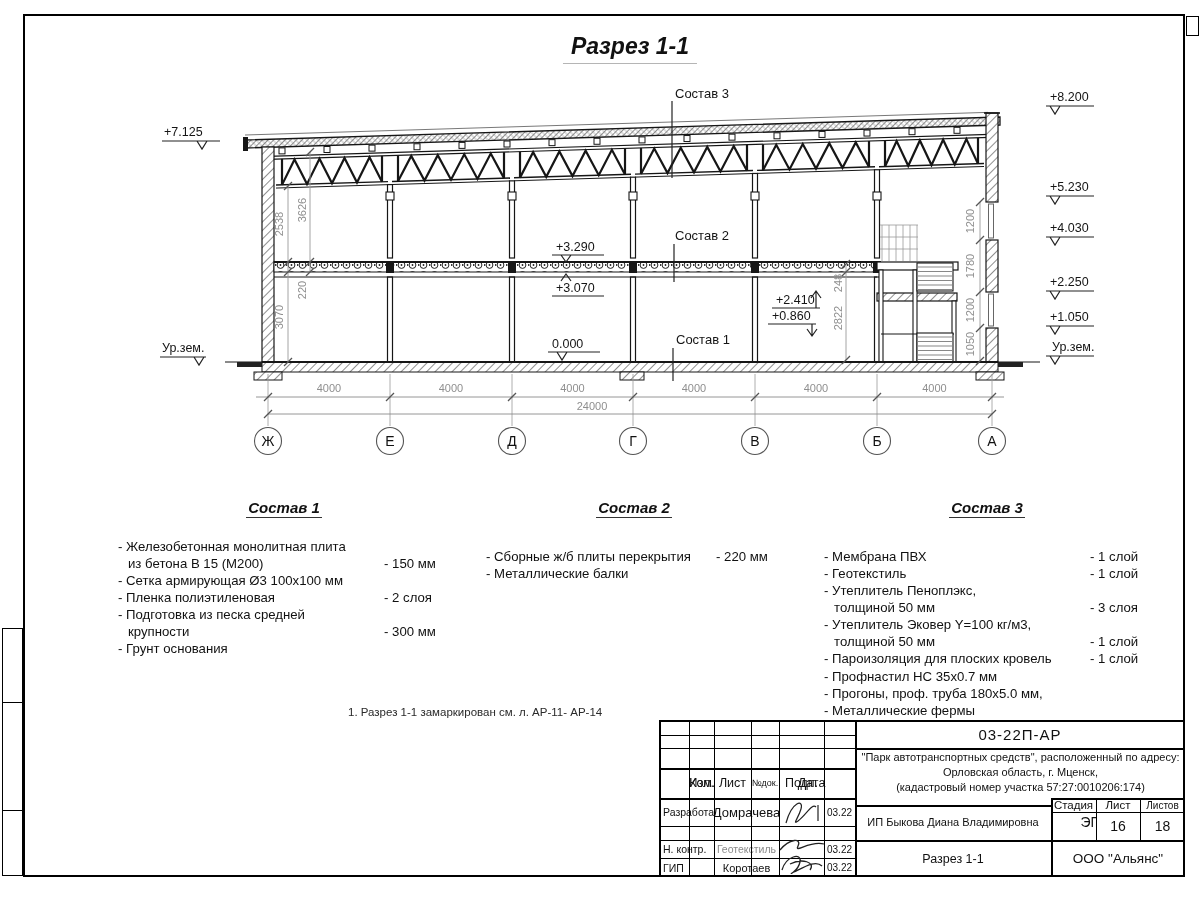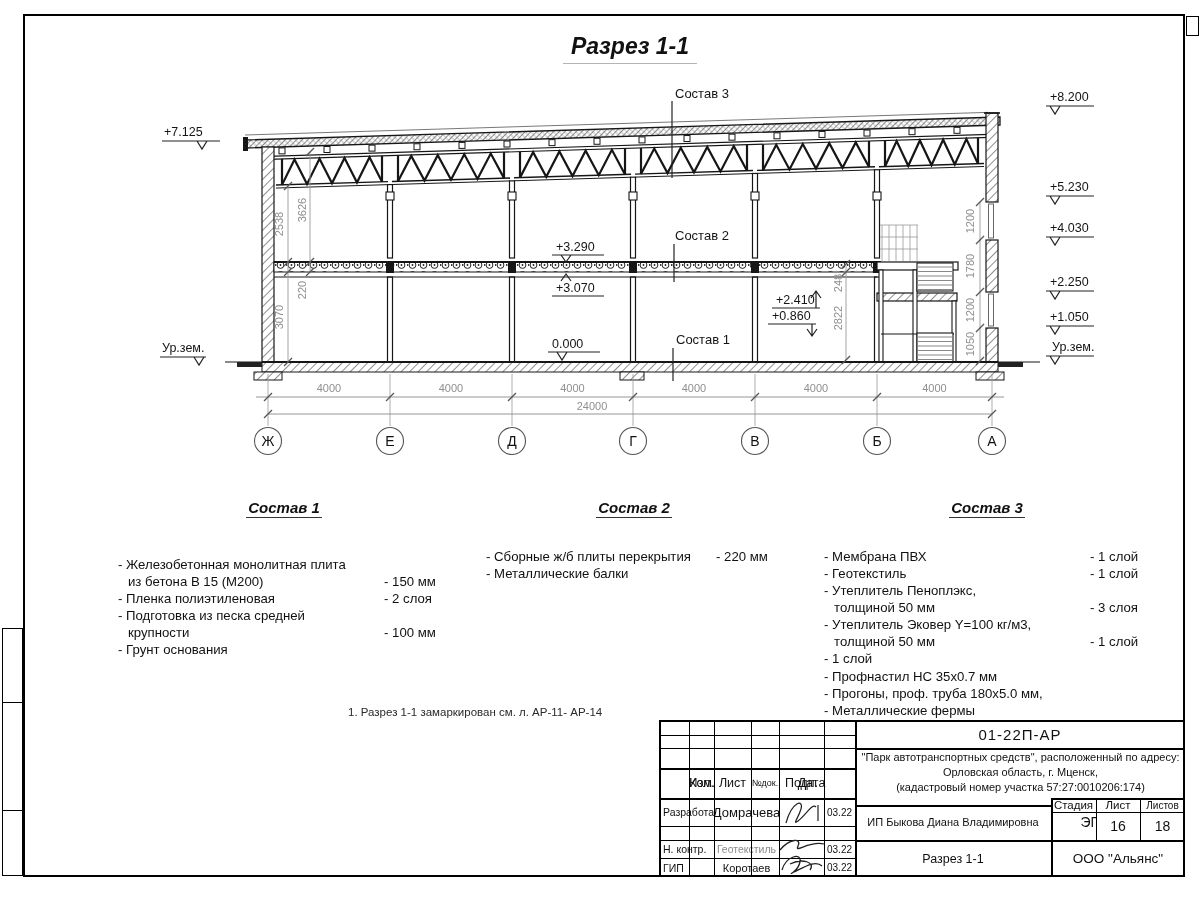--- a/index.html
+++ b/index.html
@@ -15,21 +15,21 @@
   .frame{position:absolute;left:23px;top:14px;width:1162px;height:863px;border:2px solid #000;box-sizing:border-box;}
   .marginbox{position:absolute;left:2px;width:21px;border:1.5px solid #000;box-sizing:border-box;background:#fff;}
   .cornerbox{position:absolute;left:1186px;top:16px;width:13px;height:20px;border:1.5px solid #000;box-sizing:border-box;background:#fff;}
   
   .main-title{position:absolute;left:630px;top:33px;transform:translateX(-50%);
     font-size:23px;font-style:italic;font-weight:bold;border-bottom:1.5px solid #b5b5b5;padding:0 8px 3px;}
   
   .legend{position:absolute;font-size:13.2px;line-height:1.3;}
   .legend .lg-title{text-align:center;font-size:15px;font-style:italic;font-weight:bold;}
   .legend .lg-title span{border-bottom:1.5px solid #333;padding:0 2px 1px;}
-  .legend .items{margin-top:38px;}
+  .legend .items{margin-top:20px;}
   .legend.gap-big .items{margin-top:30px;}
   .li{display:flex;align-items:flex-end;}
   .lt{flex:1;}
   .l2{padding-left:10px;}
   .l2:empty{display:none;}
   .lv{width:66px;white-space:nowrap;}
   .legend3 .lv{width:60px;}
   .note{position:absolute;left:348px;top:706px;font-size:11.5px;color:#2a2a2a;}
   
   .tb-cell{position:absolute;display:flex;align-items:center;justify-content:center;
@@ -312,30 +312,36 @@
     <div class="items">
       <div class="li">
           <div class="lt">
             <div>- Железобетонная  монолитная плита</div>
             <div class="l2">из бетона В 15 (М200)</div>
           </div>
           <div class="lv">- 150 мм</div>
         </div>
       <div class="li">
           <div class="lt">
+            <div>- Сетка армирующая Ø3 100х100 мм</div>
+          </div>
+          <div class="lv"></div>
+        </div>
+      <div class="li">
+          <div class="lt">
             <div>- Пленка полиэтиленовая</div>
           </div>
           <div class="lv">-  2 слоя</div>
         </div>
       <div class="li">
           <div class="lt">
             <div>- Подготовка из песка средней</div>
             <div class="l2">крупности</div>
           </div>
-          <div class="lv">- 100 мм</div>
+          <div class="lv">- 300 мм</div>
         </div>
       <div class="li">
           <div class="lt">
             <div>- Грунт основания</div>
           </div>
           <div class="lv"></div>
         </div>
     </div>
   </div>
 
@@ -380,20 +386,23 @@
           <div class="lv">- 3 слоя</div>
         </div>
       <div class="li">
           <div class="lt">
             <div>- Утеплитель Эковер Y=100 кг/м3,</div>
             <div class="l2">толщиной 50 мм</div>
           </div>
           <div class="lv">- 1 слой</div>
         </div>
       <div class="li">
+          <div class="lt">
+            <div>- Пароизоляция для плоских кровель</div>
+          </div>
           <div class="lv">- 1 слой</div>
         </div>
       <div class="li">
           <div class="lt">
             <div>- Профнастил НС 35х0.7 мм</div>
           </div>
           <div class="lv"></div>
         </div>
       <div class="li">
           <div class="lt">
@@ -406,21 +415,21 @@
             <div>- Металлические фермы</div>
           </div>
           <div class="lv"></div>
         </div>
     </div>
   </div>
 
   <div class="note">1. Разрез 1-1 замаркирован см. л. АР-11- АР-14</div>
 
   <div id="tb">
-    <div class="tb-cell" style="left:857px;top:722px;width:326px;height:24px;font-size:15px;letter-spacing:1px;">01-22П-АР</div>
+    <div class="tb-cell" style="left:857px;top:722px;width:326px;height:24px;font-size:15px;letter-spacing:1px;">03-22П-АР</div>
     <div class="tb-cell" style="left:858px;top:750px;width:325px;height:53px;font-size:11px;line-height:1.35;display:block;">
       <div>"Парк автотранспортных средств",  расположенный по адресу:</div>
       <div>Орловская область, г. Мценск,</div>
       <div>(кадастровый номер участка 57:27:0010206:174)</div>
     </div>
 
     <div class="tb-cell" style="left:659px;top:768px;width:30px;height:30px;font-size:12.5px;margin-left:28px;">Изм.</div>
     <div class="tb-cell" style="left:689px;top:768px;width:25px;height:30px;font-size:12.5px;">Кол.</div>
     <div class="tb-cell" style="left:714px;top:768px;width:37px;height:30px;font-size:12.5px;">Лист</div>
     <div class="tb-cell" style="left:751px;top:768px;width:28px;height:30px;font-size:9px;">№док.</div>

